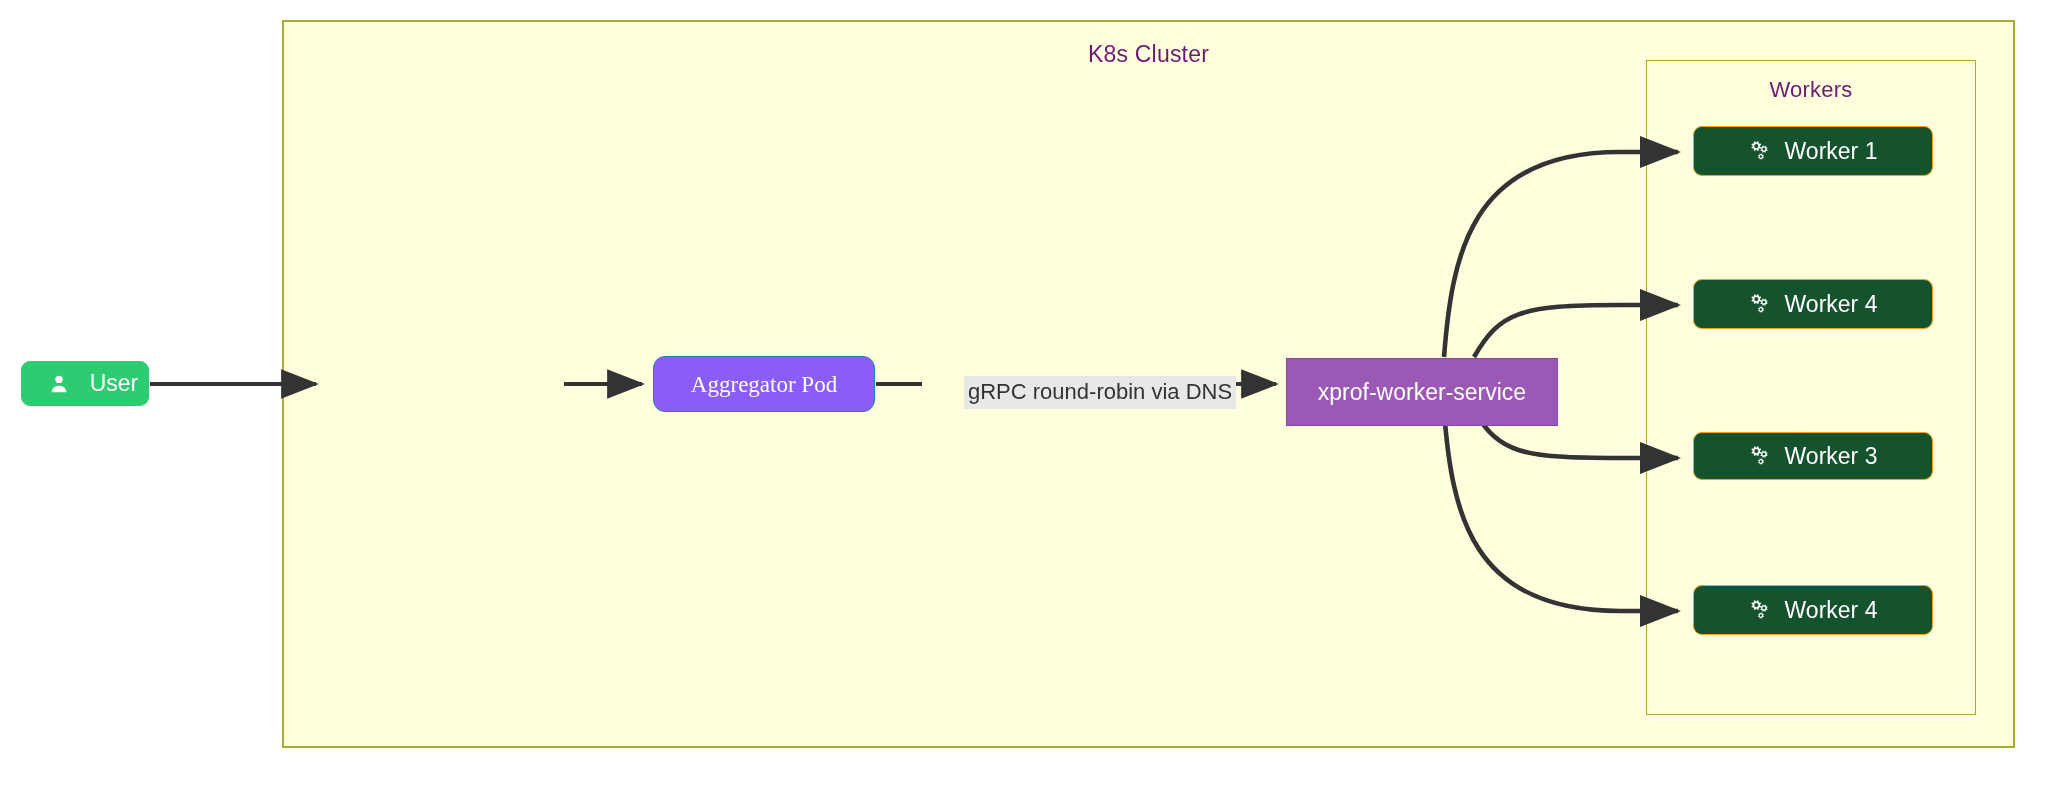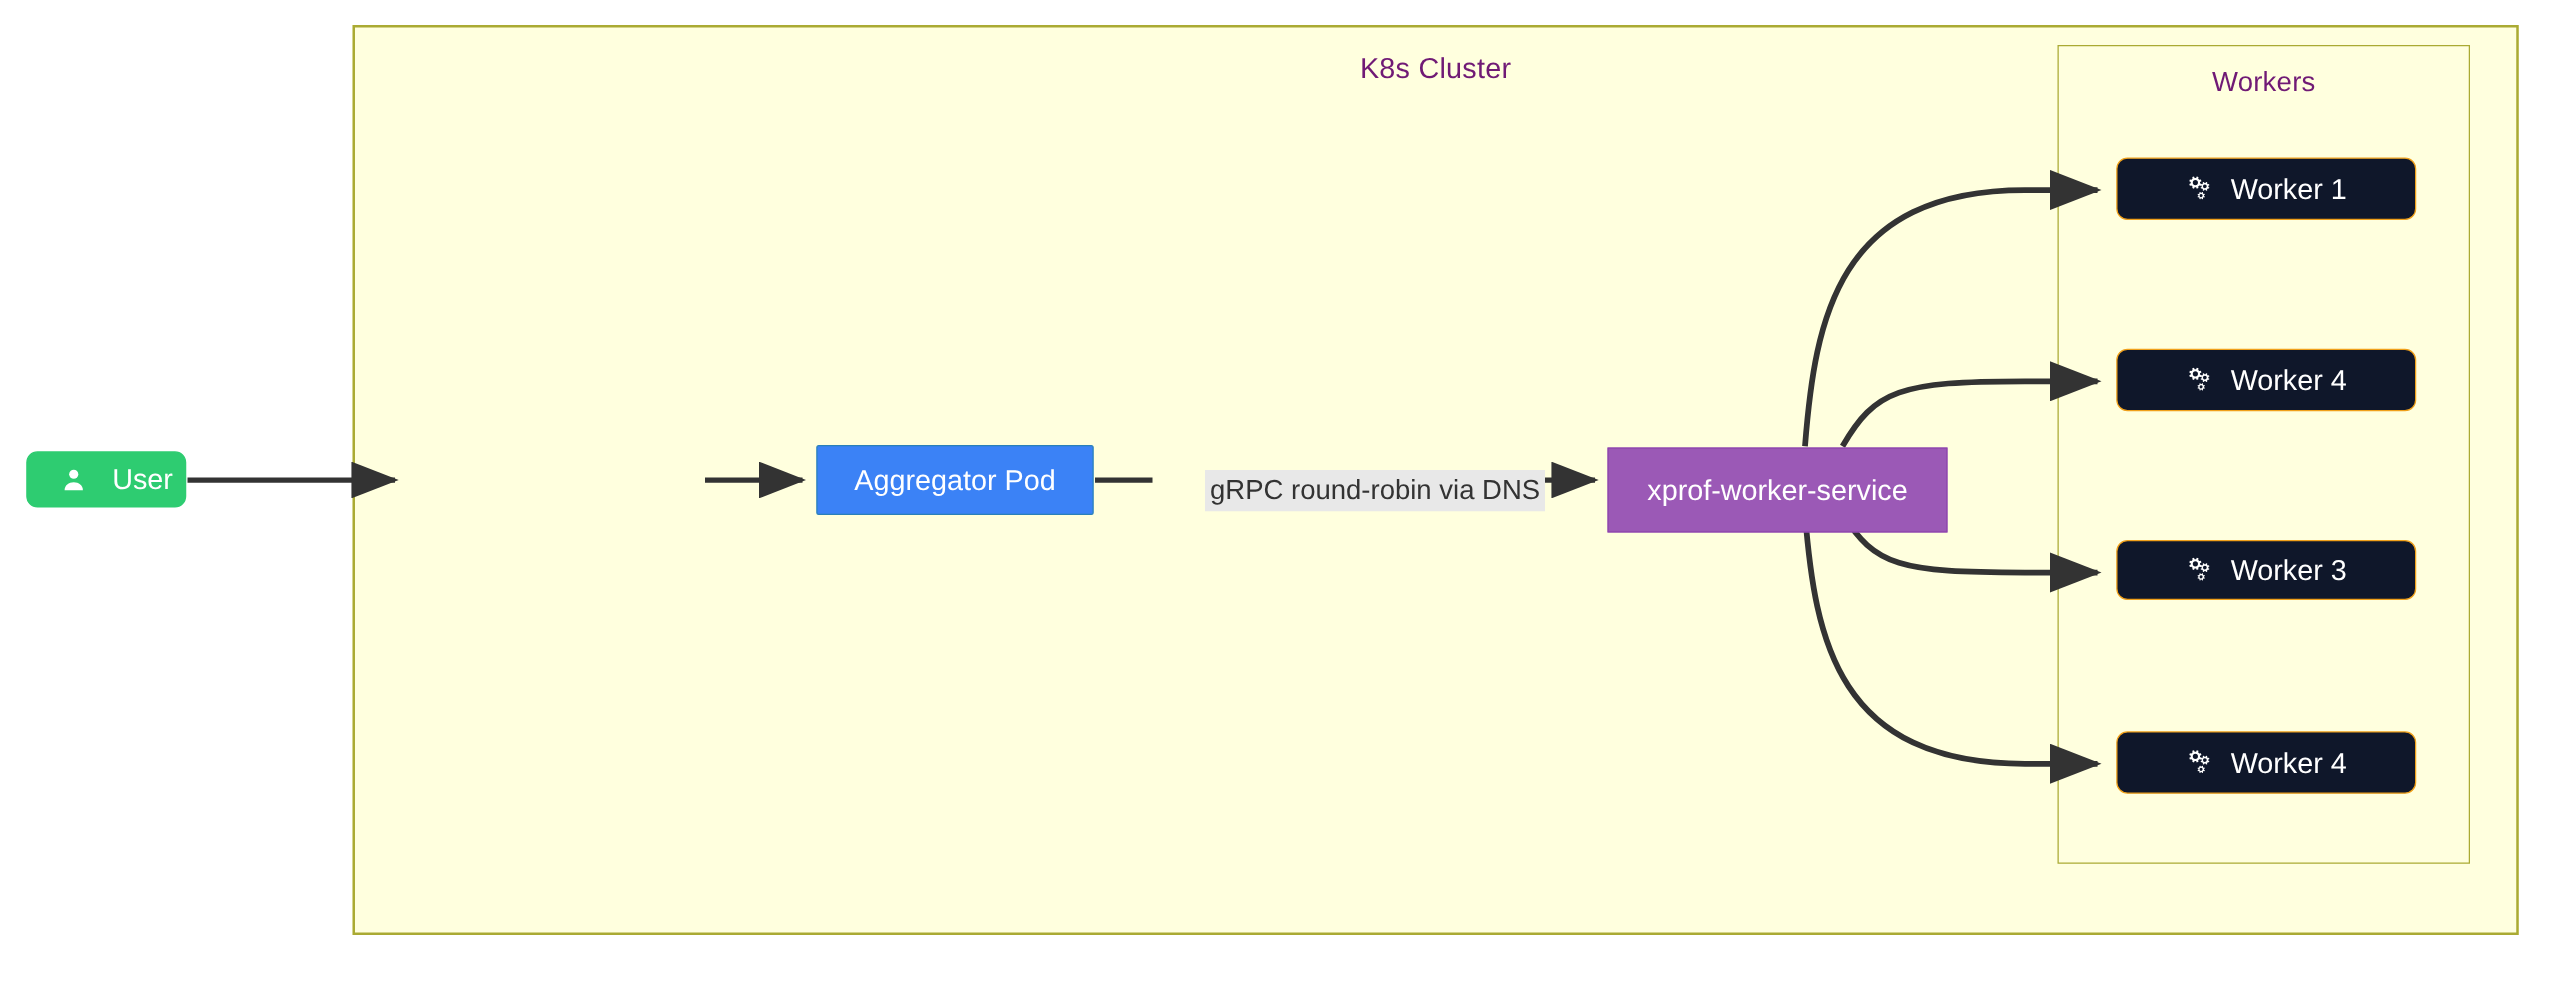--- a/index.html
+++ b/index.html
@@ -35,21 +35,21 @@
     box-sizing: border-box;
   }
   #k8s-cluster {
     left: 282px;
     top: 20px;
     width: 1733px;
     height: 728px;
   }
   #workers-cluster {
     left: 1646px;
-    top: 36px;
+    top: 60px;
     width: 330px;
     height: 655px;
     border-width: 1.6px;
   }
   .cluster-title {
     position: absolute;
     left: 0;
     right: 0;
     text-align: center;
     color: #701a75;
@@ -80,26 +80,27 @@
     box-shadow: 0 0 0 0 transparent;
     gap: 20px;
     padding-left: 16px;
   }
   .node-service {
     background: #9b59b6;
     border: 1.6px solid #8e44ad;
     border-radius: 0;
   }
   .node-pod {
-    background: #3b82f6;
+    background: #8b5cf6;
     border: 1.6px solid #2980b9;
-    border-radius: 2px;
+    border-radius: 12px;
+    font-family: Liberation Serif, serif;
   }
   .node-worker {
-    background: #0f172a;
+    background: #14532d;
     border: 1.5px solid #f0a01a;
     border-radius: 9px;
     gap: 8px;
     padding-left: 2px;
   }
 
   .node-icon {
     display: inline-flex;
     align-items: center;
     justify-content: center;

